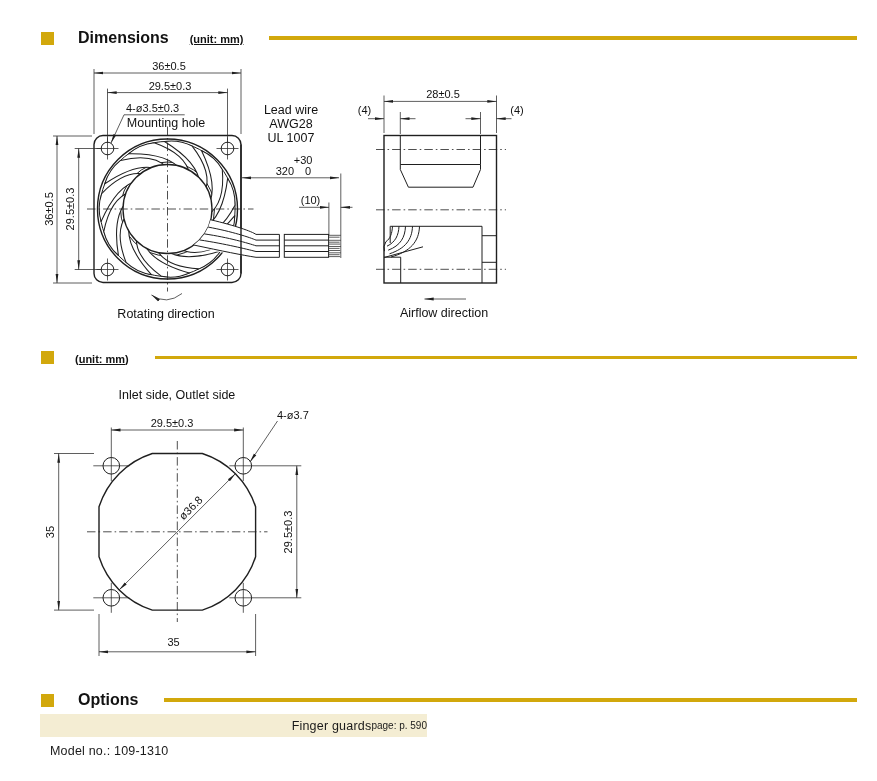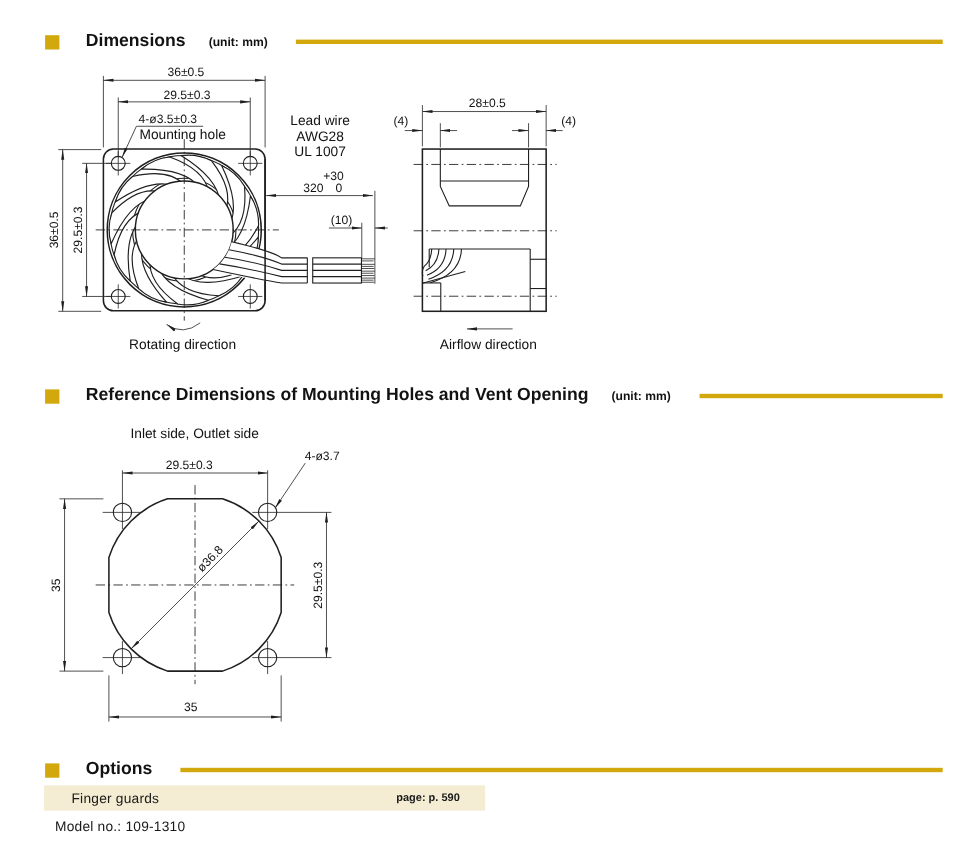--- a/index.html
+++ b/index.html
@@ -4,31 +4,31 @@
 <style>
   html,body{margin:0;padding:0;}
   body{
     width:877px;height:781px;background:#ffffff;overflow:hidden;position:relative;
     font-family:"Liberation Sans","DejaVu Sans",sans-serif;color:#111;
     -webkit-font-smoothing:antialiased;
   }
   .sec-header{position:absolute;left:41px;display:flex;align-items:center;gap:16px;}
   .sec-bullet{width:13px;height:13px;background:#D2A80C;flex:0 0 auto;}
   .sec-title{font-weight:bold;font-size:16px;color:#121212;margin-left:8px;letter-spacing:0;white-space:nowrap;}
-  .sec-unit{font-weight:bold;font-size:11px;color:#121212;margin-left:5px;white-space:nowrap;position:relative;top:1px;}
+  .sec-unit{font-weight:bold;font-size:11px;color:#121212;margin-left:5px;white-space:nowrap;position:relative;top:1px;text-decoration:underline;}
   .sec-rule{height:3.4px;background:#D2A80C;flex:1 1 auto;margin-left:10px;}
   #hdr1{top:29px;width:816px;}
   #hdr2{top:351px;width:816px;}
   #hdr3{top:691px;width:816px;}
   #options-row{
     position:absolute;left:40px;top:714px;width:387px;height:23px;background:#F4EDD3;
-    display:flex;align-items:center;justify-content:space-between;padding-left:14px;
+    display:flex;align-items:center;justify-content:flex-end;
   }
   #options-item{font-size:12.5px;color:#1a1a1a;margin-left:11px;letter-spacing:0.2px;}
-  #options-page{font-size:10px;font-weight:bold;color:#1a1a1a;margin-right:23px;}
+  #options-page{font-size:10px;font-weight:normal;color:#1a1a1a;}
   #model-line{position:absolute;left:50px;top:744px;font-size:12.5px;color:#1a1a1a;letter-spacing:0.2px;}
   svg{position:absolute;left:0;top:0;}
   svg text{font-family:"Liberation Sans","DejaVu Sans",sans-serif;fill:#121212;}
   .dimtxt{font-size:11px;}
   .lbltxt{font-size:12.5px;}
   .thick{stroke:#1f1f1f;stroke-width:1.4;fill:none;}
   .med{stroke:#1f1f1f;stroke-width:1;fill:none;}
   .thin{stroke:#2a2a2a;stroke-width:0.75;fill:none;}
   .cline{stroke:#222;stroke-width:0.8;fill:none;stroke-dasharray:8.5 3 1.6 3;}
   .whiteblade{fill:#ffffff;stroke:#1f1f1f;stroke-width:1.05;stroke-linejoin:round;}
@@ -37,21 +37,20 @@
 <body>
 
 <div class="sec-header" id="hdr1">
   <div class="sec-bullet"></div>
   <div class="sec-title">Dimensions</div>
   <div class="sec-unit">(unit: mm)</div>
   <div class="sec-rule"></div>
 </div>
 <div class="sec-header" id="hdr2">
   <div class="sec-bullet"></div>
-  <div class="sec-title">Reference Dimensions of Mounting Holes and Vent Opening</div>
   <div class="sec-unit">(unit: mm)</div>
   <div class="sec-rule"></div>
 </div>
 <div class="sec-header" id="hdr3">
   <div class="sec-bullet"></div>
   <div class="sec-title">Options</div>
   <div class="sec-rule"></div>
 </div>
 
 <div id="options-row">

